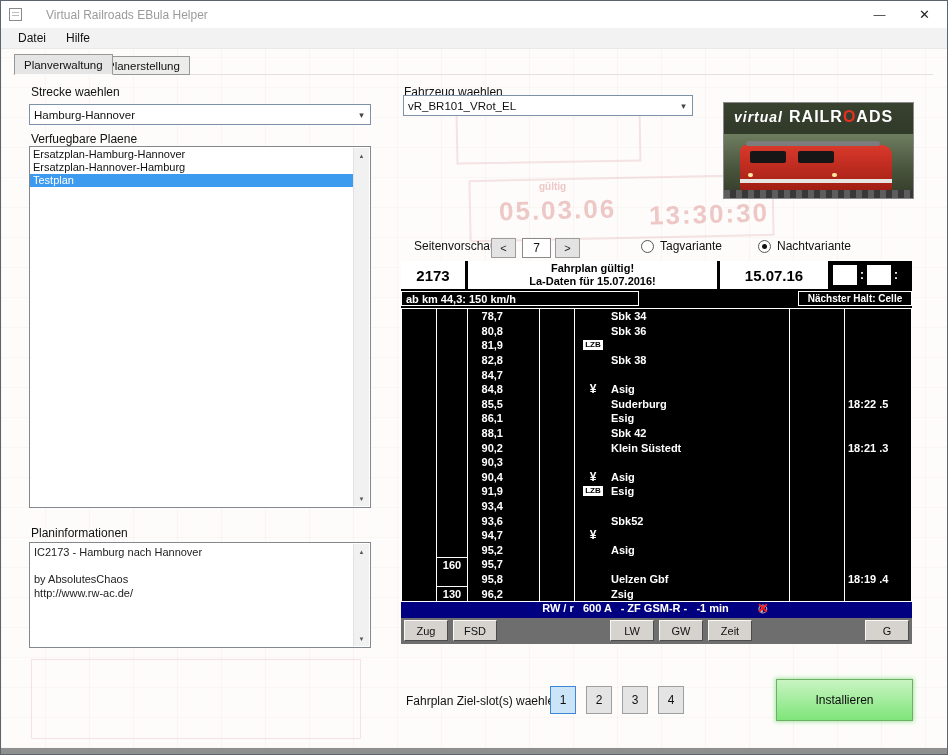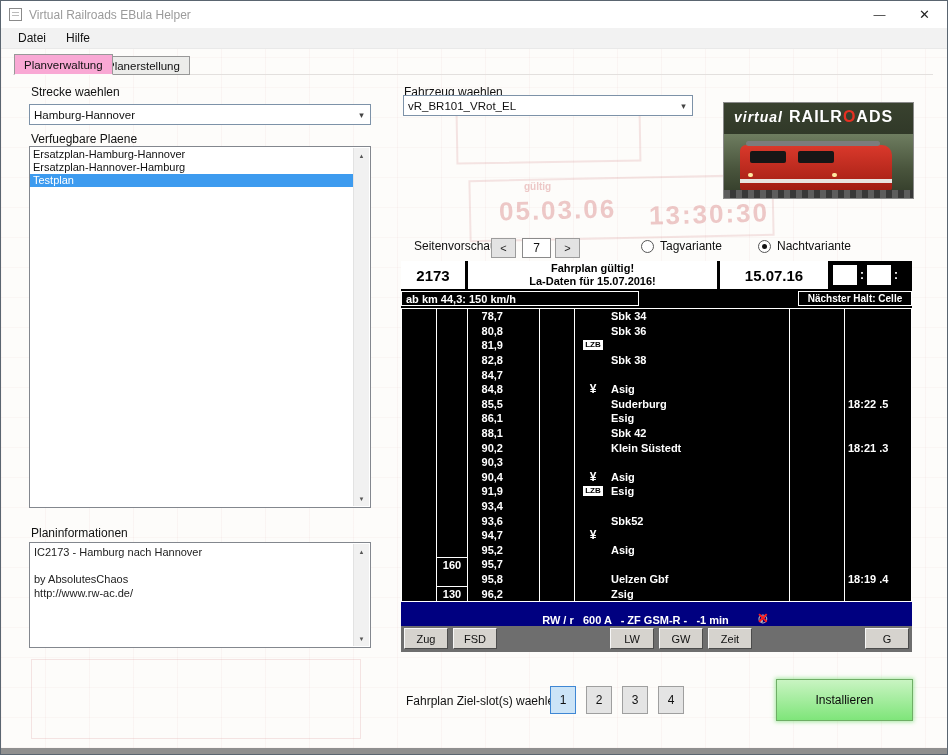--- a/index.html
+++ b/index.html
@@ -13,41 +13,41 @@
     width:948px; height:755px;
     border:1px solid #5a6570;
     background:#ffffff;
     display:flex; flex-direction:column;
     position:relative;
   }
   
   .titlebar { flex:0 0 27px; background:#ffffff; display:flex; align-items:center; padding-left:8px; }
   .app-icon { width:13px; height:13px; border:1px solid #8a8a8a; background:#fff; margin-right:7px; position:relative; }
   .app-icon::after { content:""; position:absolute; left:2px; right:2px; top:3px; height:1px; background:#bbb; box-shadow:0 3px 0 #bbb; }
-  .win-title { font-size:12px; color:#9b9b9b; flex:1; white-space:nowrap; overflow:hidden; }
+  .win-title { font-size:12px; color:#9b9b9b; flex:1; white-space:nowrap; overflow:hidden;margin-left:17px; }
   .win-btns { display:flex; height:100%; }
   .win-btn { width:45px; height:100%; display:flex; align-items:center; justify-content:center; font-size:12px; color:#444; }
   .win-btn.close { color:#222; font-size:13px; }
   
   .menubar { flex:0 0 21px; background:#f2f2f2; display:flex; align-items:center; padding-left:7px; border-bottom:1px solid #e9e9e9; }
   .menu-item { font-size:12px; color:#111; padding:0 10px; height:100%; display:flex; align-items:center; }
   
   .client { flex:1; position:relative; background:#fdfcfa; overflow:hidden; }
   .bottom-edge { flex:0 0 6px; background:#8f8f8f; }
   
   .wm-layer { position:absolute; inset:0; pointer-events:none;
     background:
       repeating-linear-gradient(90deg, rgba(205,140,140,0.07) 0 1px, transparent 1px 44px),
       repeating-linear-gradient(0deg, rgba(205,140,140,0.055) 0 1px, transparent 1px 30px);
   }
   .wm-box { position:absolute; border:2px solid rgba(215,140,140,0.22); pointer-events:none; }
   .wm-text { position:absolute; color:rgba(222,148,148,0.5); font-weight:bold; pointer-events:none; white-space:nowrap; }
   
   .tab { position:absolute; display:flex; align-items:center; font-size:11.5px; color:#111; padding:0 9px; border:1px solid #989898; }
-  .tab.active { left:13px; top:5px; height:21px; background:#f9a8d4; border-bottom-color:#fcfbfa; z-index:2; }
+  .tab.active { left:13px; top:5px; height:21px; background:#e5e5e5; border-bottom-color:#fcfbfa; z-index:2; }
   .tab.inactive { left:96px; top:7px; height:19px; background:#ececea; }
   .tab-baseline { position:absolute; left:12px; right:14px; top:25px; height:1px; background:#e3e0de; }
   
   .lbl { position:absolute; font-size:12px; color:#111; white-space:nowrap; }
   
   .combo { position:absolute; height:21px; background:#fff; border:1px solid #7d92a8; display:flex; align-items:center; }
   .combo .ctext { flex:1; font-size:11.5px; color:#111; padding-left:4px; white-space:nowrap; overflow:hidden; }
   .combo .carrow { width:17px; text-align:center; font-size:9px; color:#444; }
   
   .box { position:absolute; background:#fff; border:1px solid #83878e; }
@@ -100,22 +100,22 @@
   .cb { width:31px; border-right:1px solid #fff; justify-content:center; }
   .cb.topline { border-top:1px solid #fff; }
   .cc { width:72px; border-right:1px solid #fff; justify-content:flex-end; padding-right:36px; }
   .cd { width:35px; border-right:1px solid #fff; }
   .ce { width:215px; border-right:1px solid #fff; }
   .cf { width:55px; border-right:1px solid #fff; }
   .cg { flex:1; padding-left:3px; white-space:pre; }
   .esym { width:36px; display:flex; align-items:center; justify-content:center; font-size:12px; flex:0 0 36px; }
   .lzb-badge { background:#fff; color:#000; font-size:8px; font-weight:bold; padding:0 2px; height:10px; line-height:10px; display:inline-block; }
   .ename { font-size:11px; white-space:nowrap; }
-  .e-radiobar { height:24px; background:#000080; color:#fff; font-weight:bold; font-size:11px;
-                display:flex; align-items:flex-end; justify-content:center; gap:26px; }
+  .e-radiobar { height:16px; background:#000080; color:#fff; font-weight:bold; font-size:11px;
+                display:flex; align-items:flex-start; justify-content:center; gap:26px; }
   .radio-text { white-space:pre; }
   .phone-wrap { position:relative; width:16px; height:14px; }
   .phone-glyph { position:absolute; inset:0; color:#b9b9b9; font-size:11px; line-height:14px; text-align:center; }
   .nocall-x { position:absolute; inset:0; color:#ff1a1a; font-size:14px; font-weight:bold; line-height:13px; text-align:center; }
   .e-btnbar { height:26px; background:#6e6e6e; display:flex; align-items:center; justify-content:space-between; padding:0 3px; }
   .ebtn-group { display:flex; gap:5px; }
   .ebtn { width:44px; height:21px; background:#d6d3ce; border:1px solid; border-color:#f7f7f7 #4c4c4c #4c4c4c #f7f7f7;
           font-size:11px; font-family:inherit; color:#111; padding:0; }
   
   .slot-row { position:absolute; left:549px; top:637px; display:flex; gap:10px; }
@@ -144,21 +144,21 @@
     <span class="menu-item">Datei</span>
     <span class="menu-item">Hilfe</span>
   </div>
 
   <div class="client">
 
     <div class="wm-layer"></div>
     <div class="wm-box" style="left:455px; top:62px; width:185px; height:52px; transform:rotate(-1deg);"></div>
     <div class="wm-box" style="left:468px; top:128px; width:305px; height:62px; transform:rotate(-1.2deg);"></div>
     <div class="wm-box" style="left:30px; top:610px; width:330px; height:80px; border-width:1px;"></div>
-    <span class="wm-text" style="left:523px; top:132px; font-size:10px;">gültig</span>
+    <span class="wm-text" style="left:538px; top:132px; font-size:10px;">gültig</span>
     <span class="wm-text" style="left:498px; top:146px; font-size:26px; letter-spacing:2px; transform:rotate(-1.5deg);">05.03.06</span>
     <span class="wm-text" style="left:648px; top:150px; font-size:26px; letter-spacing:2px; transform:rotate(-1.5deg);">13:30:30</span>
 
     <div class="tab-baseline"></div>
     <div class="tab active">Planverwaltung</div>
     <div class="tab inactive">Planerstellung</div>
 
     <span class="lbl" style="left:30px; top:36px;">Strecke waehlen</span>
     <div class="combo" style="left:28px; top:55px; width:342px;">
       <span class="ctext">Hamburg-Hannover</span>

